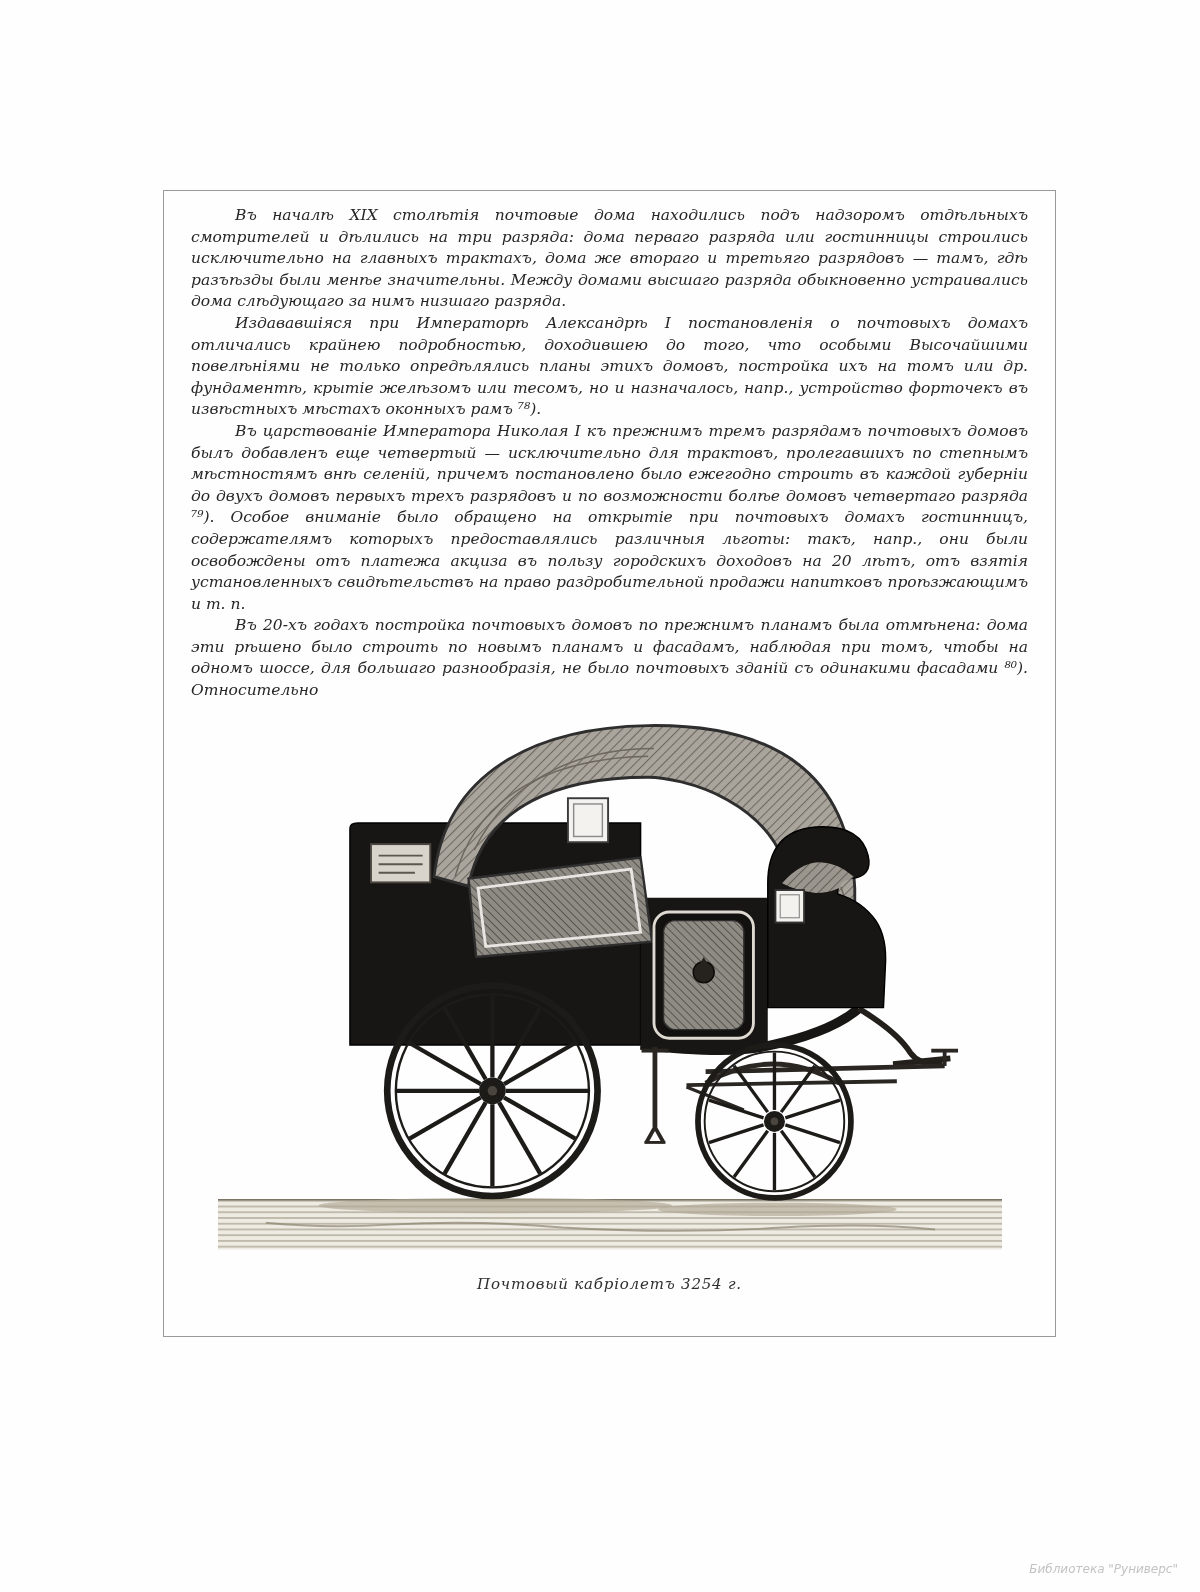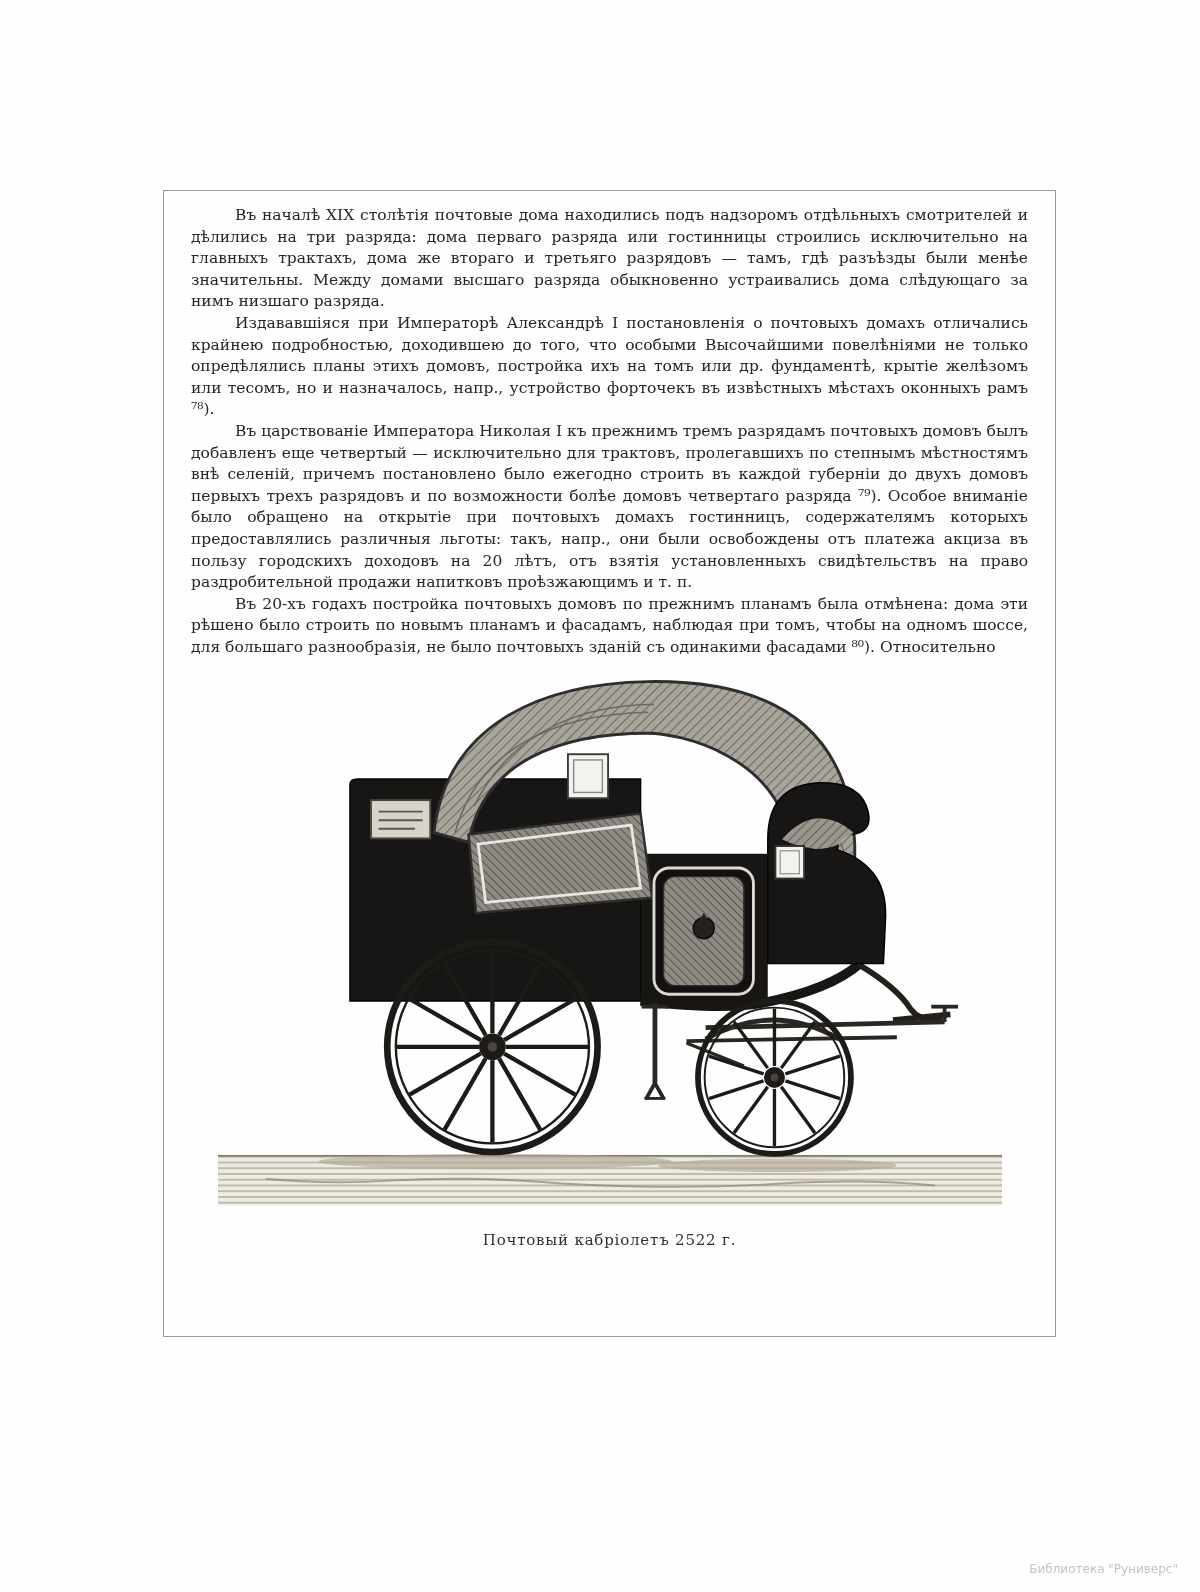--- a/index.html
+++ b/index.html
@@ -4,20 +4,21 @@
 <style>
   html, body { margin: 0; padding: 0; background: #ffffff; }
   .page {
     position: relative;
     width: 1200px;
     height: 1592px;
     background: #fefefe;
     font-family: "DejaVu Serif", serif;
     color: #222;
     overflow: hidden;
+    font-style: italic;
   }
   .frame {
     position: absolute;
     left: 163px;
     top: 190px;
     width: 893px;
     height: 1147px;
     border: 1.5px solid #9a9a9a;
     box-sizing: border-box;
     padding: 14px 27px 0 27px;
@@ -185,19 +186,19 @@
           <line x1="158" y1="164" x2="196" y2="164" stroke="#5c564c" stroke-width="2"></line>
         </g>
 
         <g>
           <path d="M565,305 L565,175 Q565,120 615,116 Q662,113 670,146 Q675,168 652,170 Q638,171 638,186 Q664,194 678,214 Q690,232 688,262 L686,305 Z" fill="#181614" stroke="#000" stroke-width="1.5"></path>
           <path d="M580,175 Q615,135 655,168 Q640,185 615,185 Q595,183 580,175 Z" fill="url(#hA)" opacity="0.9"></path>
           <rect x="573" y="182" width="30" height="34" fill="#f4f2ee" stroke="#333" stroke-width="2"></rect>
           <rect x="578" y="187" width="20" height="24" fill="none" stroke="#8a8a8a" stroke-width="1.2"></rect>
         </g>
       </svg>
-      <figcaption>Почтовый кабріолетъ 2522 г.</figcaption>
+      <figcaption>Почтовый кабріолетъ 3254 г.</figcaption>
     </figure>
 
   </div>
 
   <div class="watermark">Библиотека "Руниверс"</div>
 </div>
 
 </body></html>

